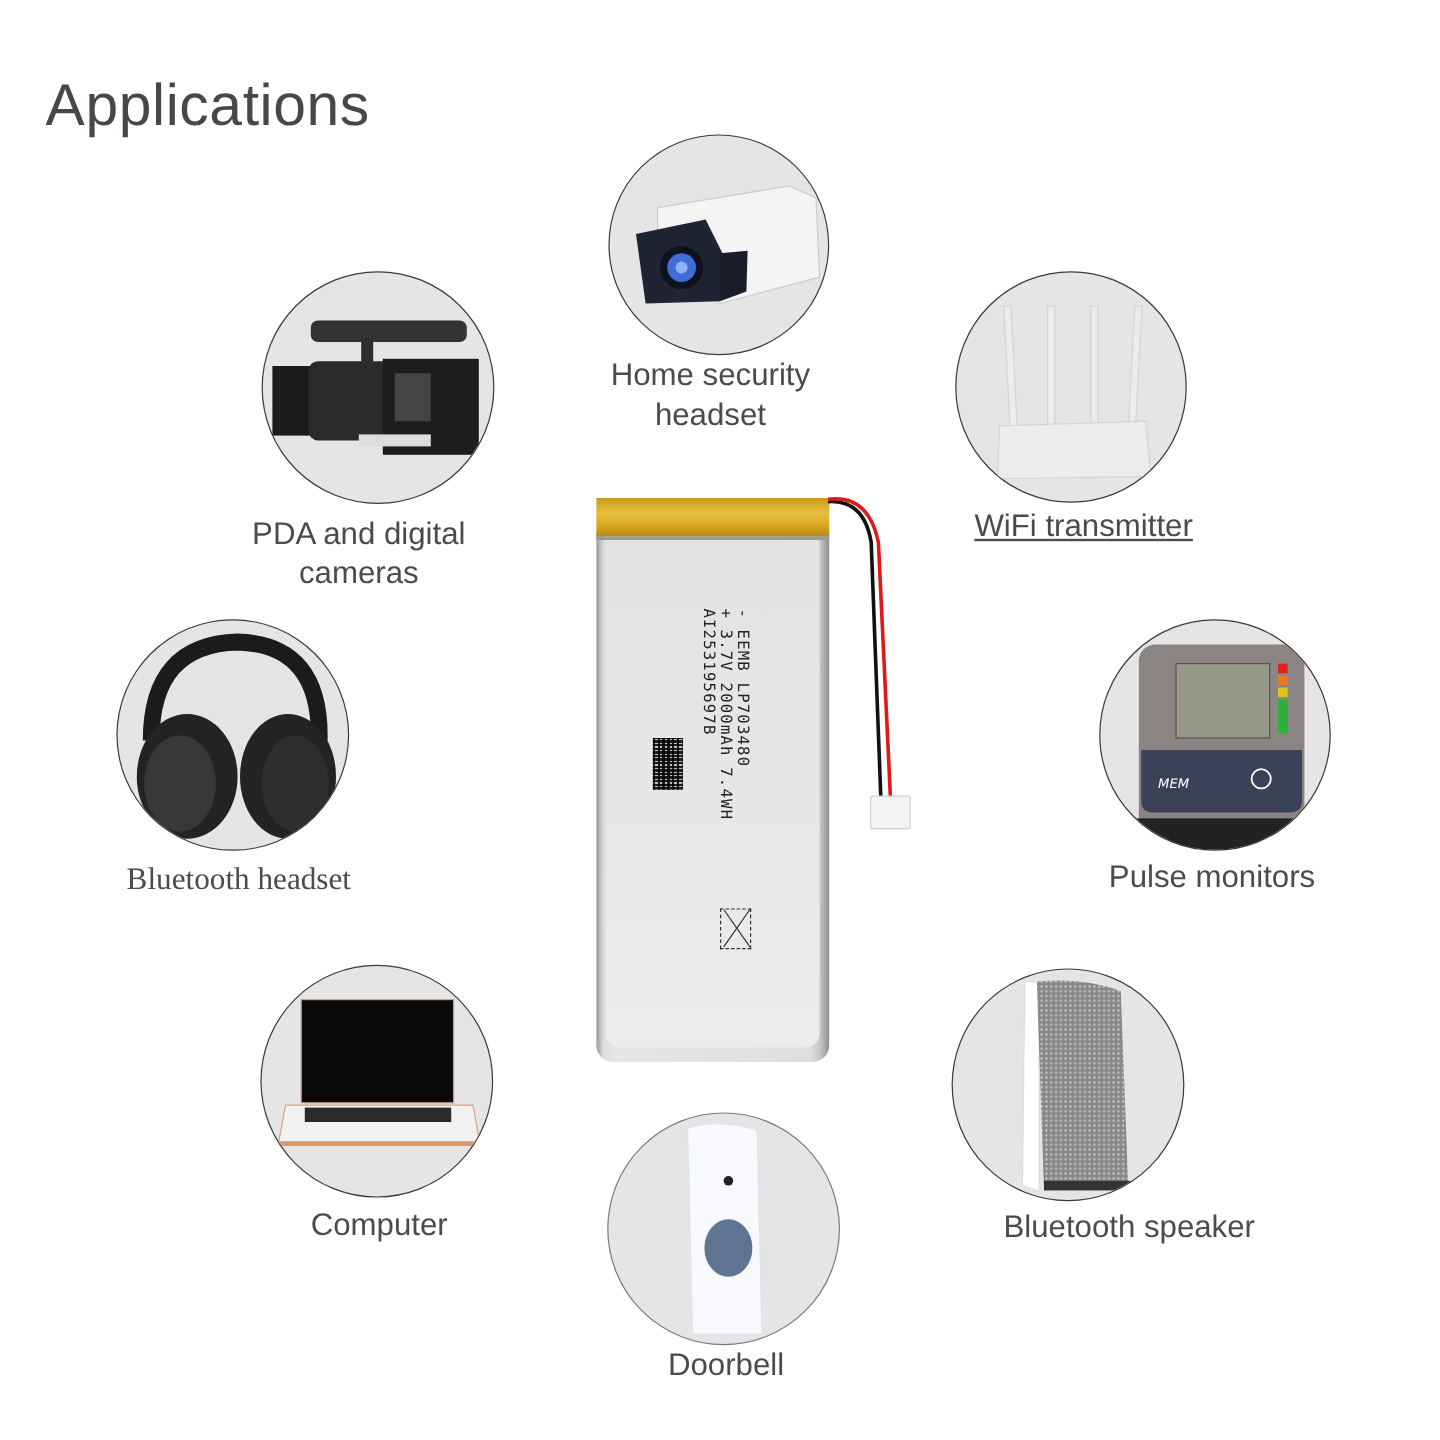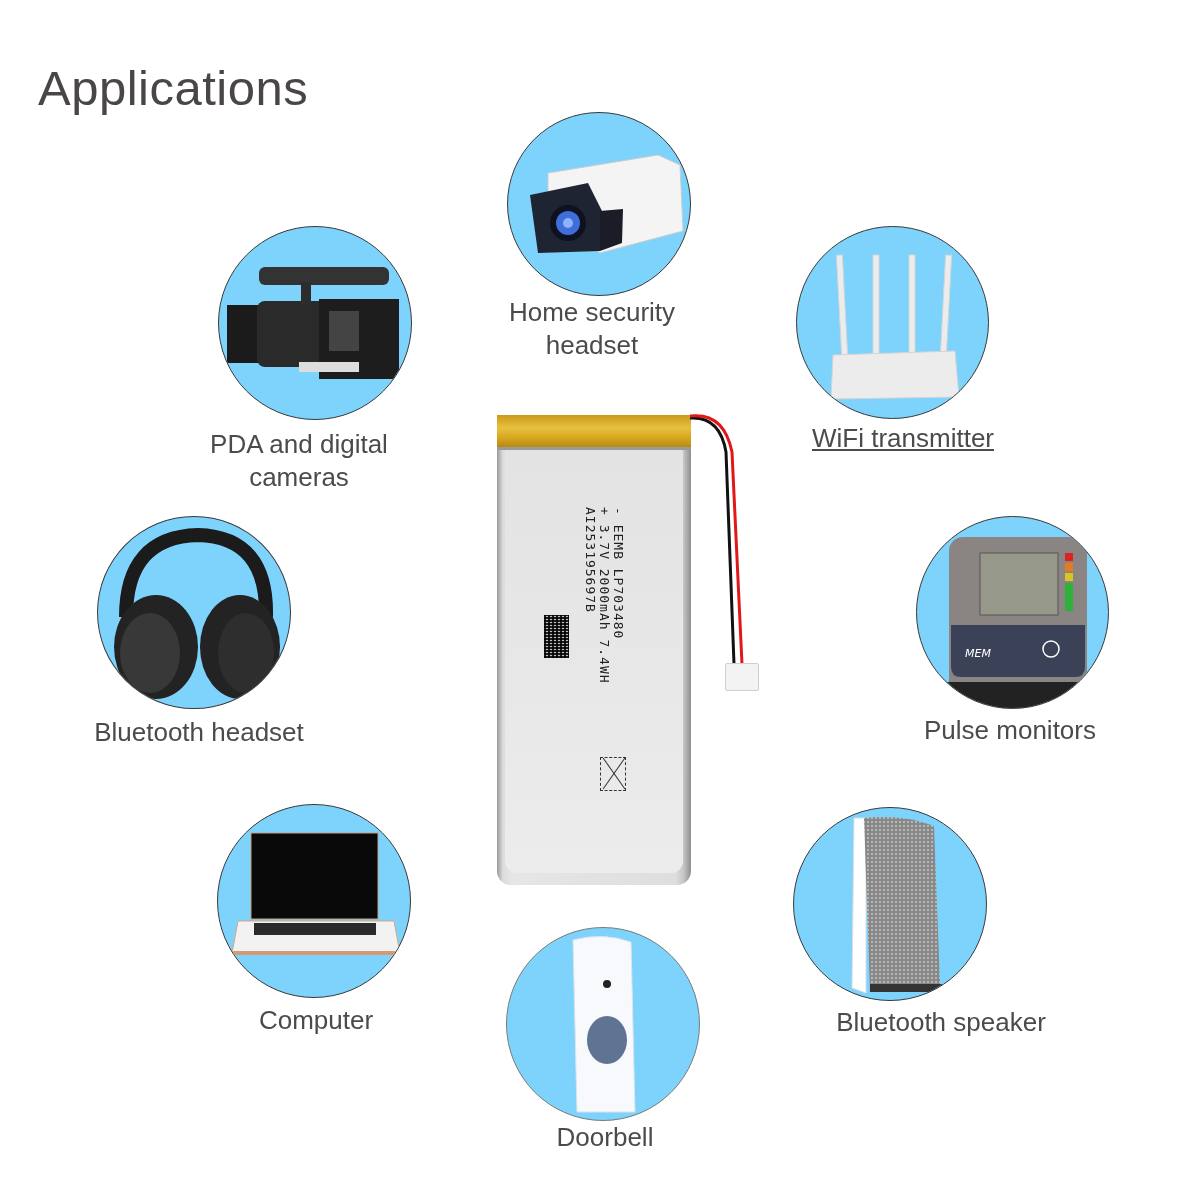--- a/index.html
+++ b/index.html
@@ -1,21 +1,21 @@
 <!DOCTYPE html>
 <html><head>
 <meta charset="utf-8">
 <style>
   html, body { margin:0; padding:0; background:#ffffff; }
   body { width:1200px; height:1200px; position:relative; overflow:hidden;
          font-family:"DejaVu Sans", "Liberation Sans", sans-serif; }
   .title { position:absolute; left:38px; top:48px; font-size:49px; color:#4a4645;
            font-family:"Liberation Sans", sans-serif; letter-spacing:0.5px; line-height:80px; }
   .circle { position:absolute; border:1.5px solid #3a3a3a; border-radius:50%;
-            background:#7dd3fc; overflow:hidden; box-sizing:border-box; }
+            background:#e5e5e5; overflow:hidden; box-sizing:border-box; }
   .label { position:absolute; text-align:center; color:#4b4b4b; font-size:26px;
            line-height:33px; font-family:"Liberation Sans", sans-serif; font-weight:300;
            white-space:nowrap; transform:translateX(-50%); }
   .battery { position:absolute; left:497px; top:415px; width:194px; height:470px; }
   .batt-body { position:absolute; left:0; top:28px; width:194px; height:442px;
                background:linear-gradient(90deg,#9a9a9a 0%,#dcdcdc 3%,#e6e6e6 8%,#e2e2e2 50%,#dedede 92%,#c7c7c7 96%,#8f8f8f 100%);
                border-radius:0 0 14px 14px; }
   .batt-body::after { content:""; position:absolute; left:8px; right:8px; top:4px; bottom:12px;
                border-radius:6px 6px 12px 12px;
                background:linear-gradient(180deg,#e3e3e3,#e8e8e8 60%,#ececec); }
@@ -90,21 +90,21 @@
 
 <div class="circle" style="left:97px;top:516px;width:194px;height:193px;">
   <svg width="194" height="193" viewBox="0 0 194 193">
     <path d="M28 100 Q28 20 100 18 Q170 20 168 100" fill="none" stroke="#1b1b1b" stroke-width="14"></path>
     <ellipse cx="58" cy="130" rx="42" ry="52" fill="#232323"></ellipse>
     <ellipse cx="52" cy="136" rx="30" ry="40" fill="#383838"></ellipse>
     <ellipse cx="142" cy="130" rx="40" ry="52" fill="#232323"></ellipse>
     <ellipse cx="148" cy="136" rx="28" ry="40" fill="#2e2e2e"></ellipse>
   </svg>
 </div>
-<div class="label" style="left:199px;top:716px;">
+<div class="label" style="left:199px;top:716px;font-family:Liberation Serif, serif;">
   <div>Bluetooth headset</div>
 </div>
 
 <div class="circle" style="left:916px;top:516px;width:193px;height:193px;">
   <svg width="193" height="193" viewBox="0 0 193 193">
     <rect x="32" y="20" width="138" height="160" rx="14" fill="#8a8583"></rect>
     <rect x="63" y="36" width="78" height="62" fill="#969889" stroke="#555"></rect>
     <rect x="148" y="36" width="8" height="8" fill="#d22"></rect>
     <rect x="148" y="46" width="8" height="8" fill="#e77b1f"></rect>
     <rect x="148" y="56" width="8" height="8" fill="#d9c521"></rect>

